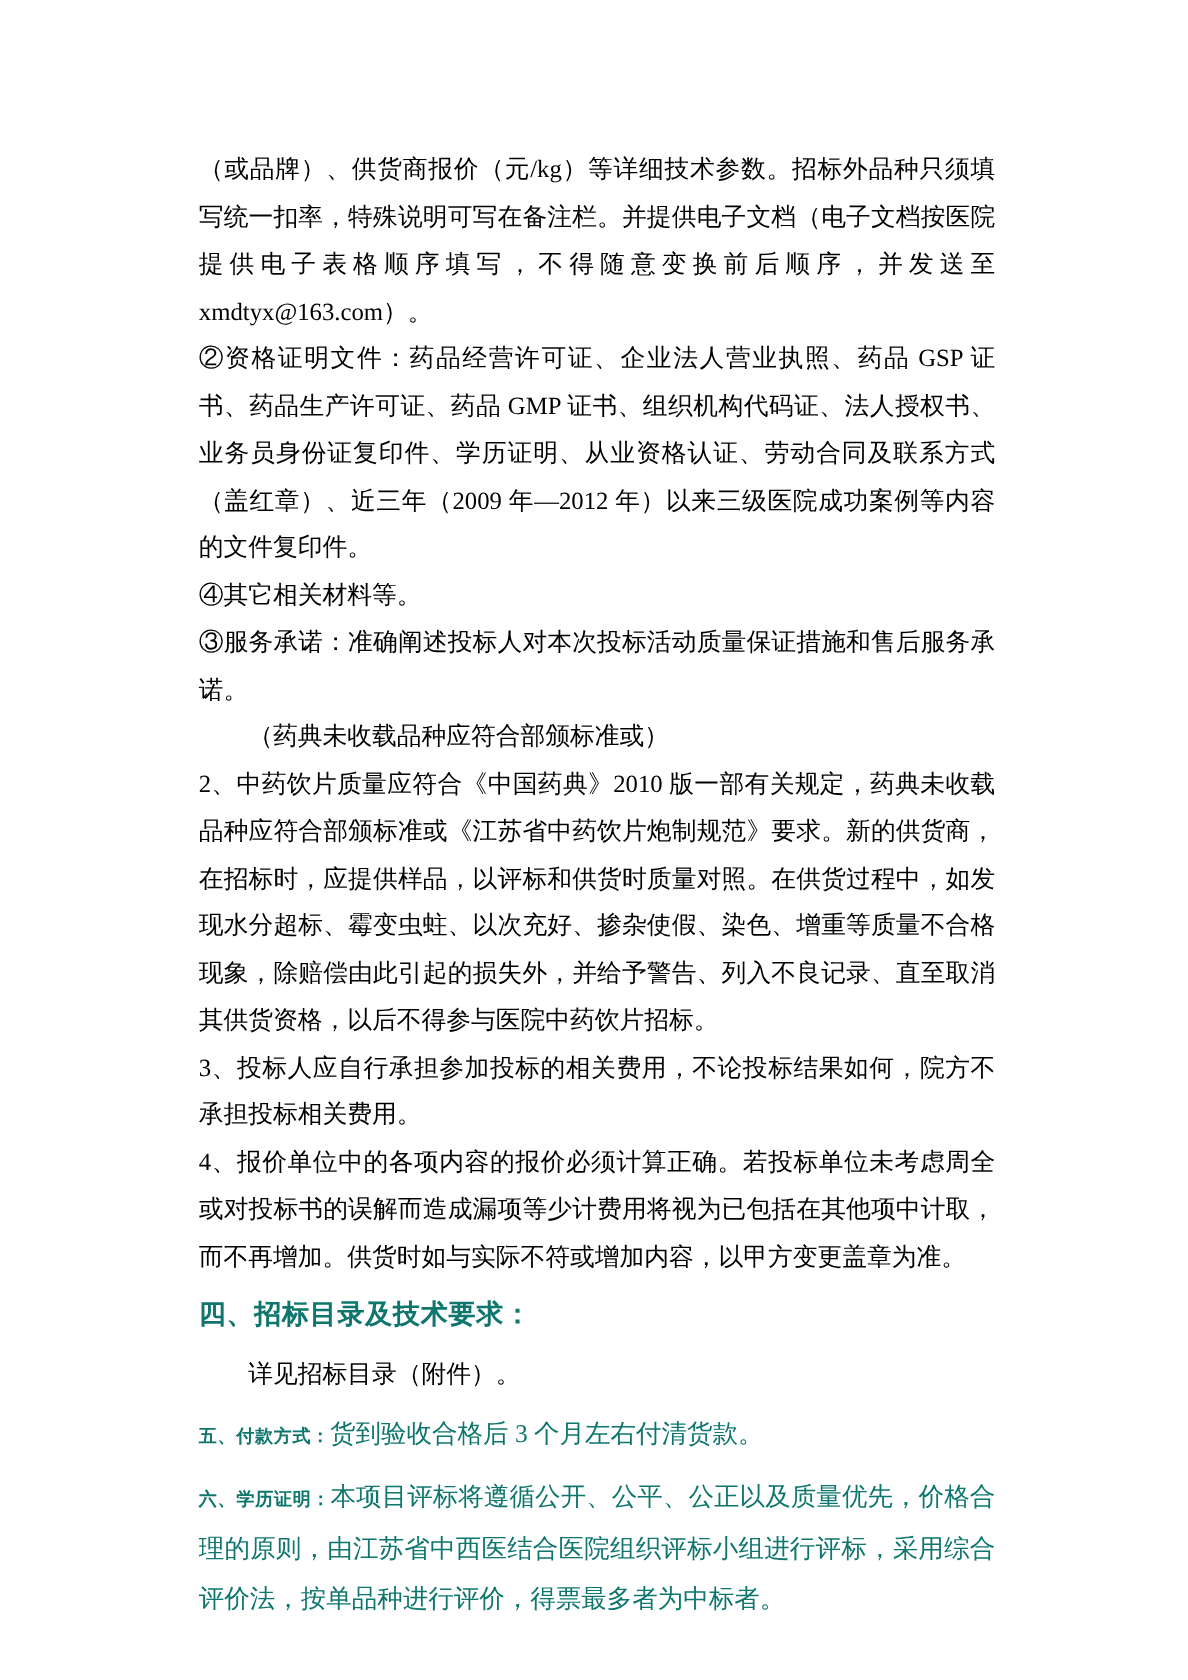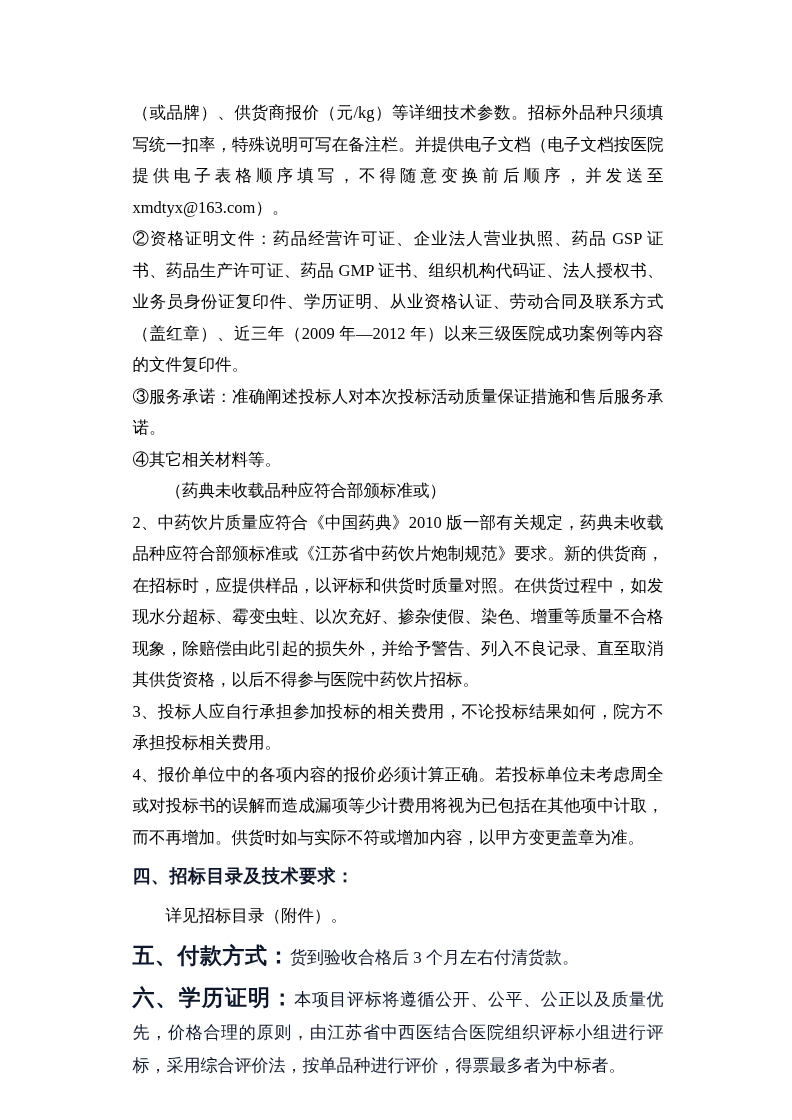--- a/index.html
+++ b/index.html
@@ -29,48 +29,48 @@
   .indent {
     text-indent: 33px;
   }
   .heading {
     margin: 7px 0 7px 0;
     font-family: "Liberation Sans", "DejaVu Sans", sans-serif;
     font-weight: bold;
     font-size: 18px;
     line-height: 33px;
     letter-spacing: 0.5px;
-    color: #0f172a;
+    color: #0f766e;
     text-align: justify;
   }
   .heading .hlabel {
     font-family: "Liberation Sans", "DejaVu Sans", sans-serif;
     font-weight: bold;
-    font-size: 22px;
+    font-size: 12px;
     letter-spacing: 0.5px;
   }
   .heading .hbody {
     font-family: "Liberation Serif", "DejaVu Serif", serif;
     font-weight: normal;
     font-size: 17px;
     letter-spacing: 0;
   }
 </style>
 </head>
 <body>
 
 <div class="page">
 
   <p class="body-para">（或品牌）、供货商报价（元/kg）等详细技术参数。招标外品种只须填写统一扣率，特殊说明可写在备注栏。并提供电子文档（电子文档按医院提供电子表格顺序填写，不得随意变换前后顺序，并发送至 xmdtyx@163.com）。</p>
 
   <p class="body-para">②资格证明文件：药品经营许可证、企业法人营业执照、药品 GSP 证书、药品生产许可证、药品 GMP 证书、组织机构代码证、法人授权书、业务员身份证复印件、学历证明、从业资格认证、劳动合同及联系方式（盖红章）、近三年（2009 年—2012 年）以来三级医院成功案例等内容的文件复印件。</p>
 
+  <p class="body-para">④其它相关材料等。</p>
+
   <p class="body-para">③服务承诺：准确阐述投标人对本次投标活动质量保证措施和售后服务承诺。</p>
-
-  <p class="body-para">④其它相关材料等。</p>
 
   <p class="body-para indent">（药典未收载品种应符合部颁标准或）</p>
 
   <p class="body-para">2、中药饮片质量应符合《中国药典》2010 版一部有关规定，药典未收载品种应符合部颁标准或《江苏省中药饮片炮制规范》要求。新的供货商，在招标时，应提供样品，以评标和供货时质量对照。在供货过程中，如发现水分超标、霉变虫蛀、以次充好、掺杂使假、染色、增重等质量不合格现象，除赔偿由此引起的损失外，并给予警告、列入不良记录、直至取消其供货资格，以后不得参与医院中药饮片招标。</p>
 
   <p class="body-para">3、投标人应自行承担参加投标的相关费用，不论投标结果如何，院方不承担投标相关费用。</p>
 
   <p class="body-para">4、报价单位中的各项内容的报价必须计算正确。若投标单位未考虑周全或对投标书的误解而造成漏项等少计费用将视为已包括在其他项中计取，而不再增加。供货时如与实际不符或增加内容，以甲方变更盖章为准。</p>
 
   <h2 class="heading">四、招标目录及技术要求：</h2>

